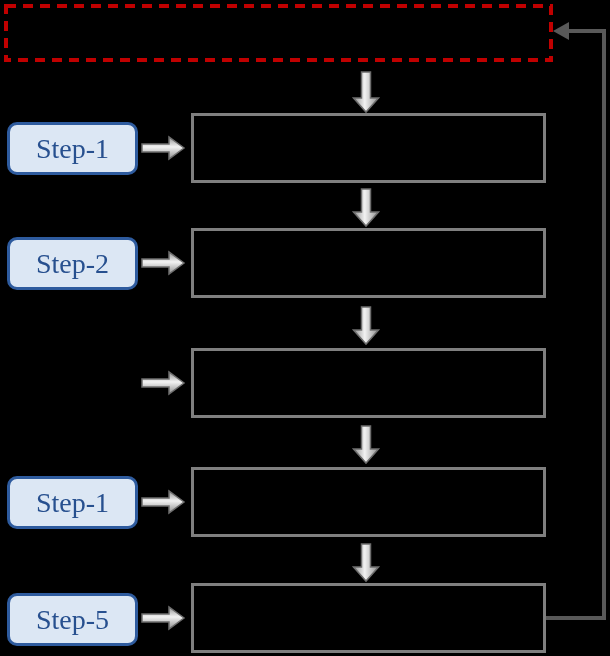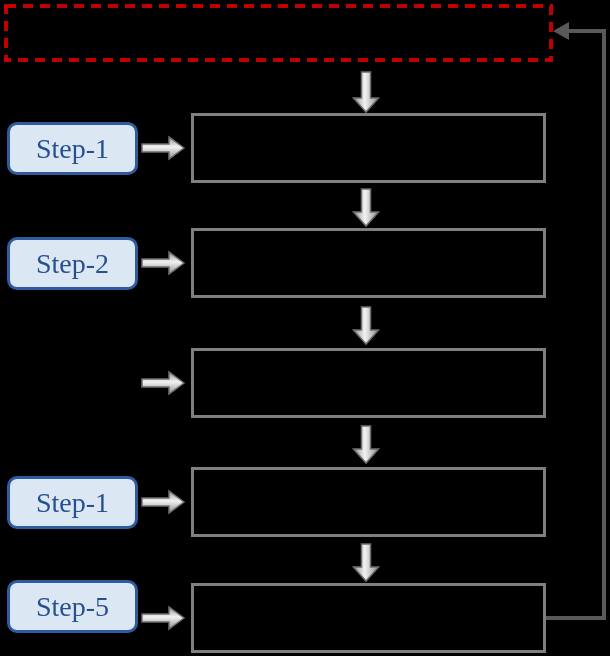--- a/index.html
+++ b/index.html
@@ -95,17 +95,17 @@
 
   <div class="step-label" style="top:122px">
     <span>Step-1</span>
   </div>
   <div class="step-label" style="top:237px">
     <span>Step-2</span>
   </div>
   <div class="step-label" style="top:476px">
     <span>Step-1</span>
   </div>
-  <div class="step-label" style="top:580px">
+  <div class="step-label" style="top:593px">
     <span>Step-5</span>
   </div>
 
 </div>
 
 </body></html>

